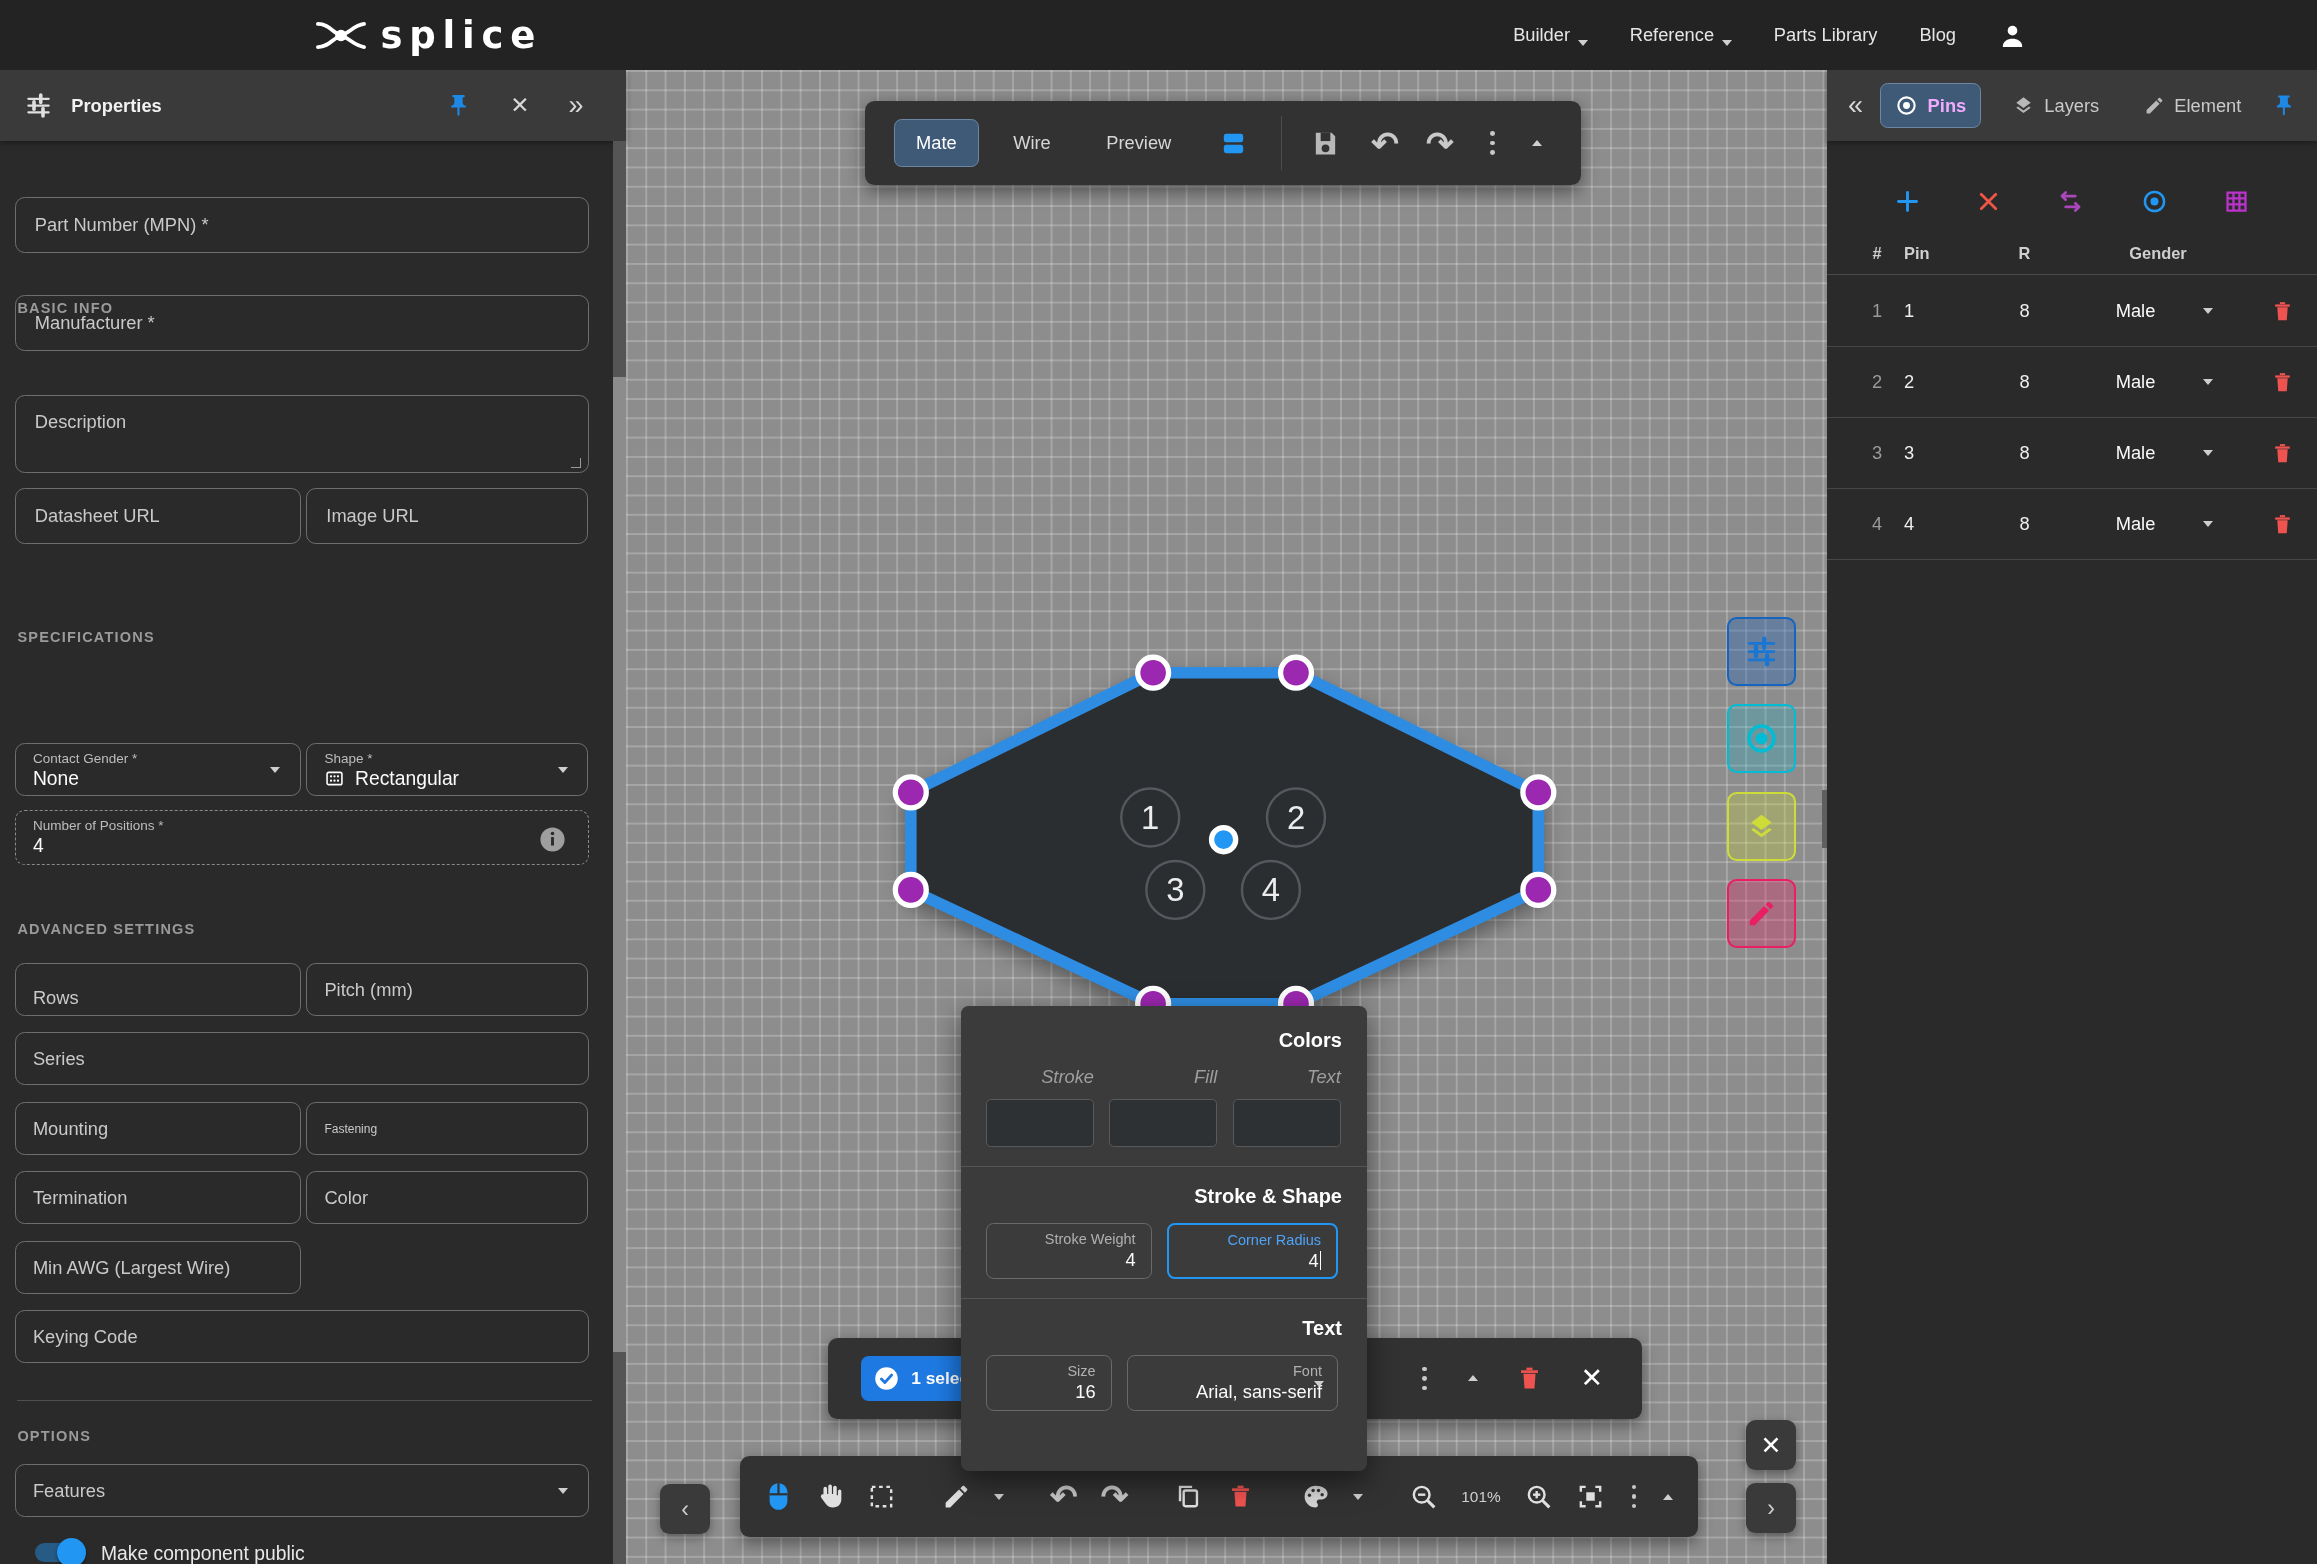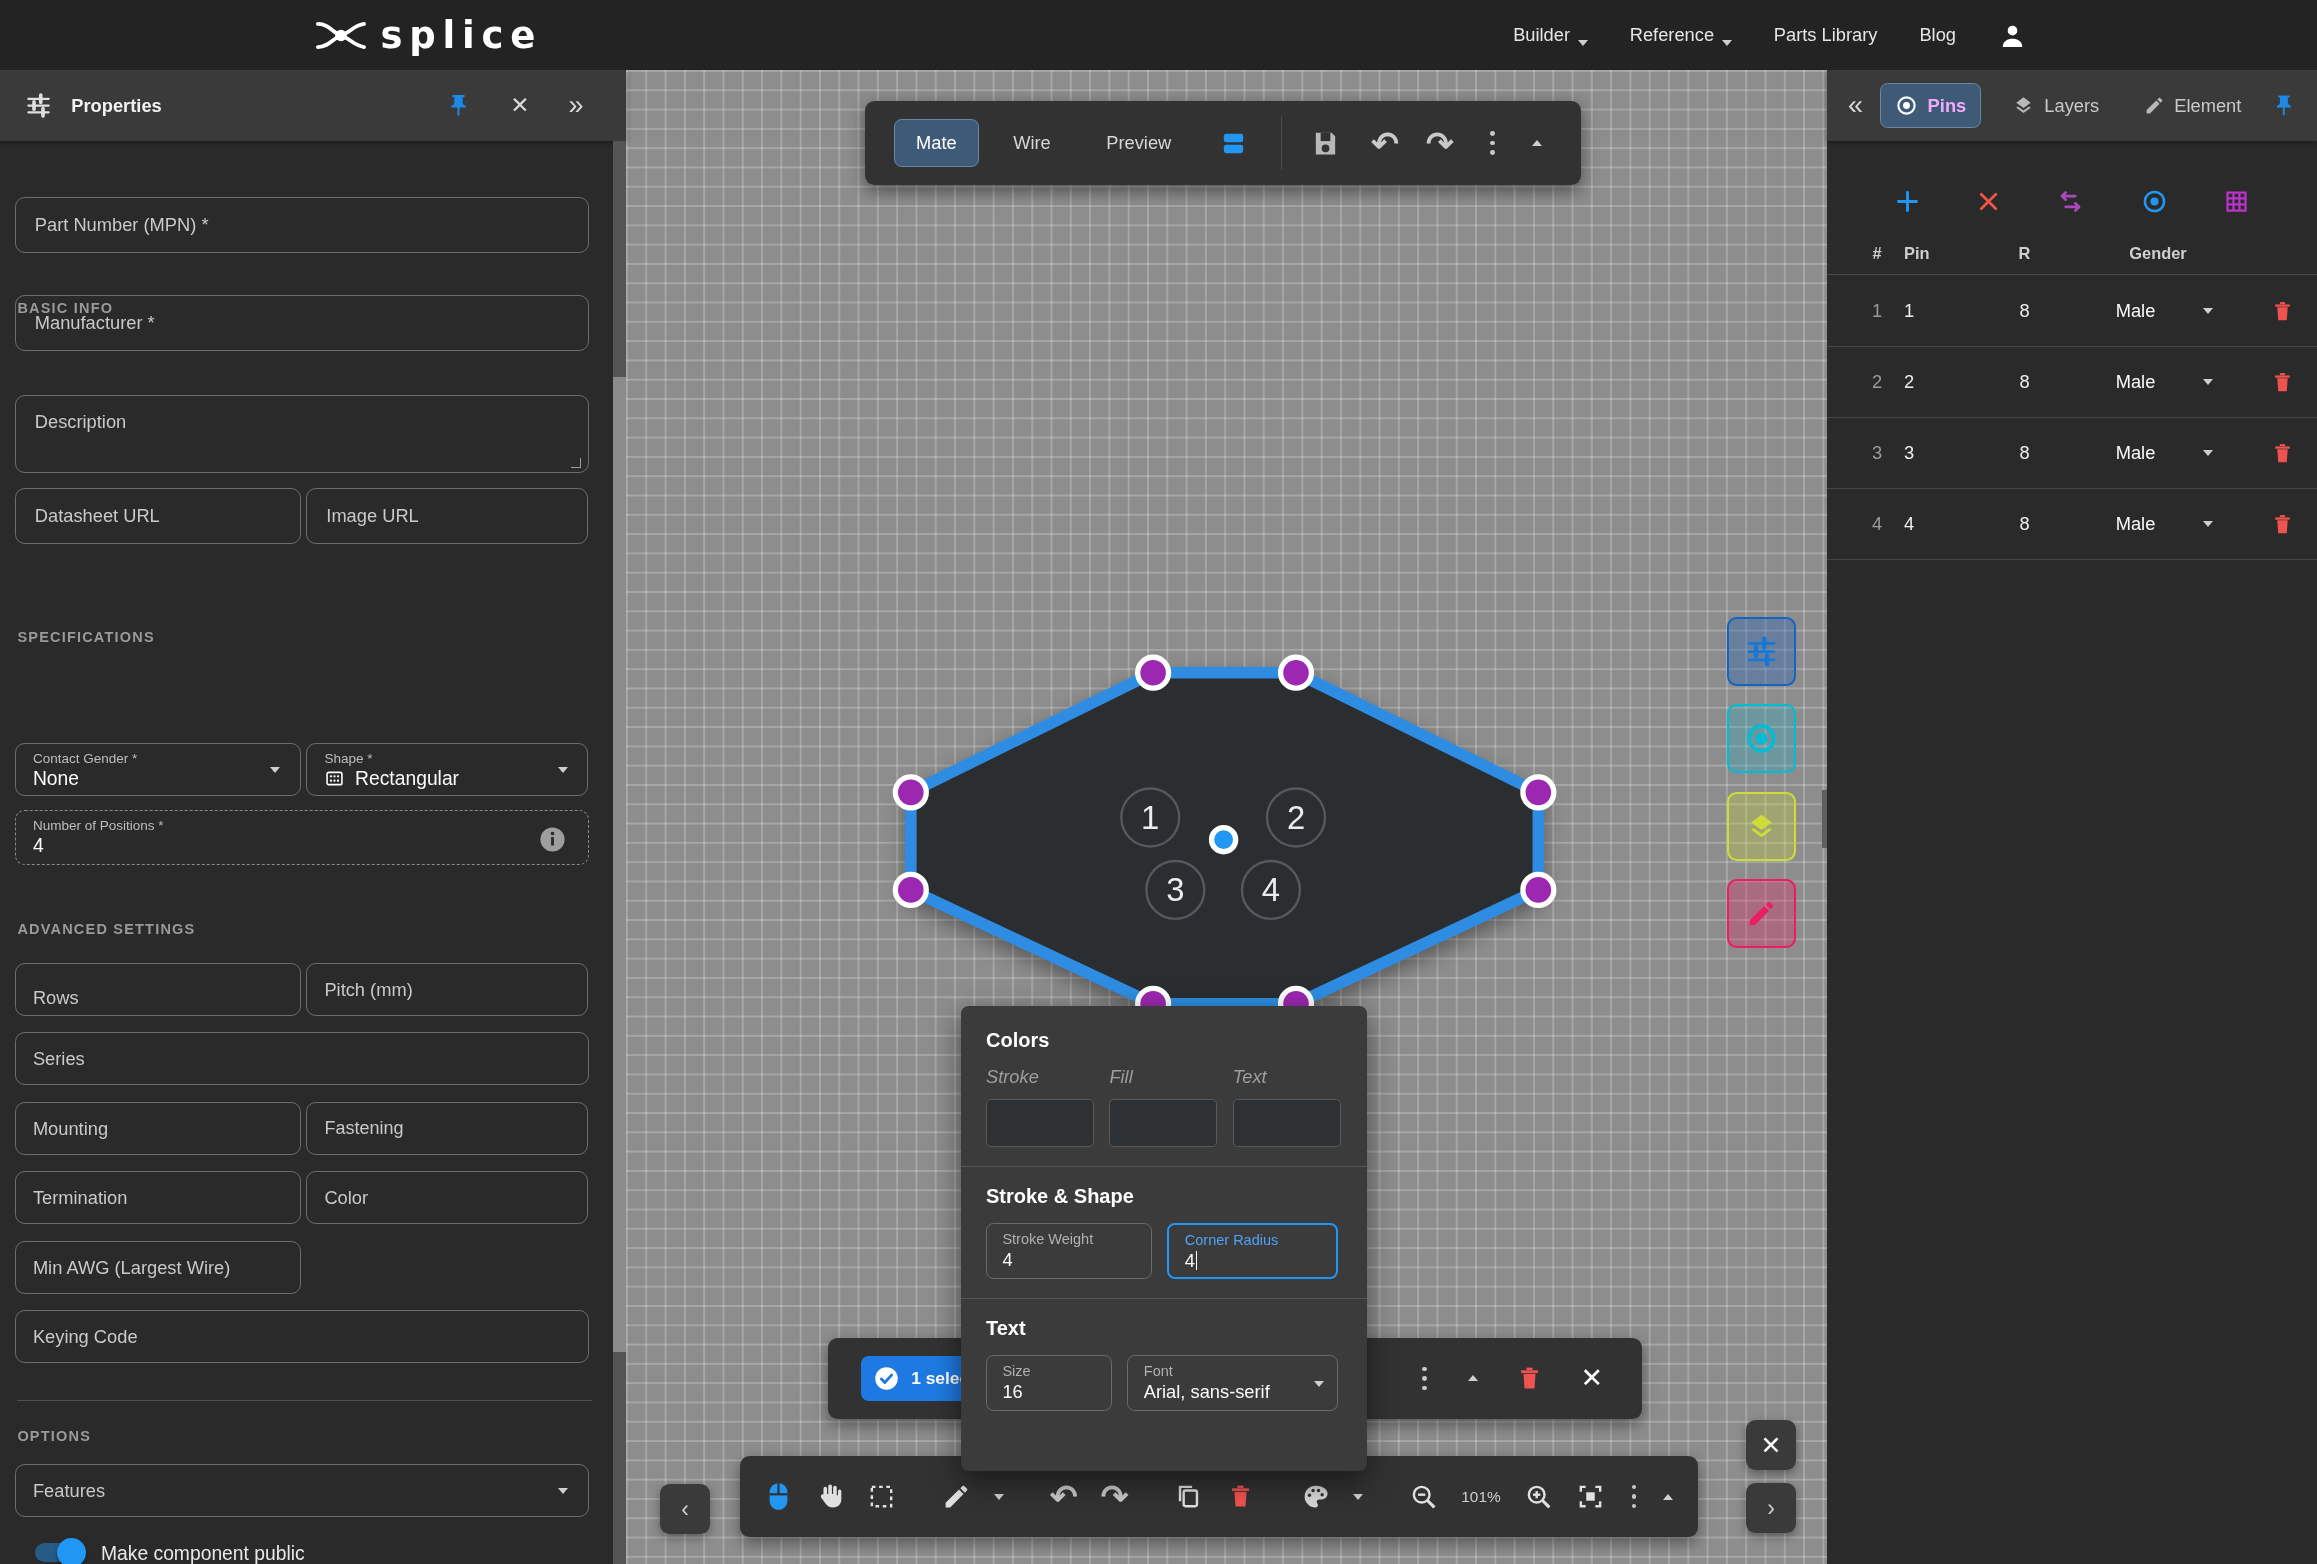--- a/index.html
+++ b/index.html
@@ -70,21 +70,21 @@
   .tt-icon{display:flex;align-items:center;justify-content:center;cursor:pointer;color:#c9c9c9;}
   .undo-char{font-size:33px;color:#c9c9c9;line-height:1;font-weight:700;}
   .kebab{display:flex;flex-direction:column;gap:4.8px;cursor:pointer;padding:3.9px;}
   .kebab i{width:4.8px;height:4.8px;border-radius:50%;background:#c9c9c9;display:block;}
 
   .info-bar{position:absolute;left:202px;top:1268px;width:814px;height:81px;background:var(--toolbar-bg);border-radius:9.7px;z-index:20;display:flex;align-items:center;padding:0 33px;box-shadow:0 5.8px 15.4px rgba(0,0,0,.4);}
   .sel-pill{display:flex;align-items:center;gap:11.6px;background:var(--accent-dark);border-radius:7.7px;padding:8.7px 19.3px 8.7px 11.6px;font-size:17.4px;font-weight:700;color:#fff;}
   .ib-icons{margin-left:auto;display:flex;align-items:center;gap:37px;padding-right:5.8px;}
 
   .colors-popup{position:absolute;left:335px;top:936px;width:406px;height:465px;background:#3b3b3b;border-radius:7.7px;z-index:30;box-shadow:0 9.7px 29px rgba(0,0,0,.5);}
-  .cp-sec{padding:0 25px;}
+  .cp-sec{padding:0 25px;text-align:right;}
   .cp-title{font-size:20px;font-weight:700;color:#fff;}
   .cp-swrow{display:flex;gap:15.4px;margin-top:13.5px;}
   .cp-swcol{width:108px;font-style:italic;}
   .cp-swlabel{font-size:18.3px;color:#9e9e9e;margin-bottom:11.6px;}
   .cp-swatch{width:108px;height:48px;border-radius:4.8px;background:#2e3134;border:1px solid #5a5a5a;cursor:pointer;}
   .cp-div{height:1px;background:#555;margin:19.3px 0 0 0;}
   .cp-fields{display:flex;gap:15.4px;margin-top:15.4px;}
   .cp-field{height:56px;border:1.4px solid #6a6a6a;border-radius:7.7px;padding:5.8px 15.4px 0 15.4px;cursor:text;position:relative;}
   .cp-field .flabel{font-size:14.5px;color:#b0b0b0;line-height:1.25;}
   .cp-field .fvalue{font-size:18.3px;color:#fafafa;line-height:1.3;}
@@ -229,21 +229,21 @@
     <div class="selfield" style="left:306px;top:822px;width:282px;height:53px;padding-top:0;display:flex;align-items:center">
         <span style="font-size:18.3px;color:#c9c9c9">Pitch (mm)</span>
       </div>
     <div class="selfield" style="left:14.5px;top:891px;width:574px;height:53px;padding-top:0;display:flex;align-items:center">
         <span style="font-size:18.3px;color:#c9c9c9">Series</span>
       </div>
     <div class="selfield" style="left:14.5px;top:961px;width:286px;height:53px;padding-top:0;display:flex;align-items:center">
         <span style="font-size:18.3px;color:#c9c9c9">Mounting</span>
       </div>
     <div class="selfield" style="left:306px;top:961px;width:282px;height:53px;padding-top:0;display:flex;align-items:center">
-        <span style="font-size:18px;color:#c9c9c9">Fastening</span>
+        <span style="font-size:12px;color:#c9c9c9">Fastening</span>
       </div>
     <div class="selfield" style="left:14.5px;top:1030px;width:286px;height:53px;padding-top:0;display:flex;align-items:center">
         <span style="font-size:18.3px;color:#c9c9c9">Termination</span>
       </div>
     <div class="selfield" style="left:306px;top:1030px;width:282px;height:53px;padding-top:0;display:flex;align-items:center">
         <span style="font-size:18.3px;color:#c9c9c9">Color</span>
       </div>
     <div class="selfield" style="left:14.5px;top:1100px;width:286px;height:53px;padding-top:0;display:flex;align-items:center">
         <span style="font-size:18.3px;color:#c9c9c9">Min AWG (Largest Wire)</span>
       </div>

